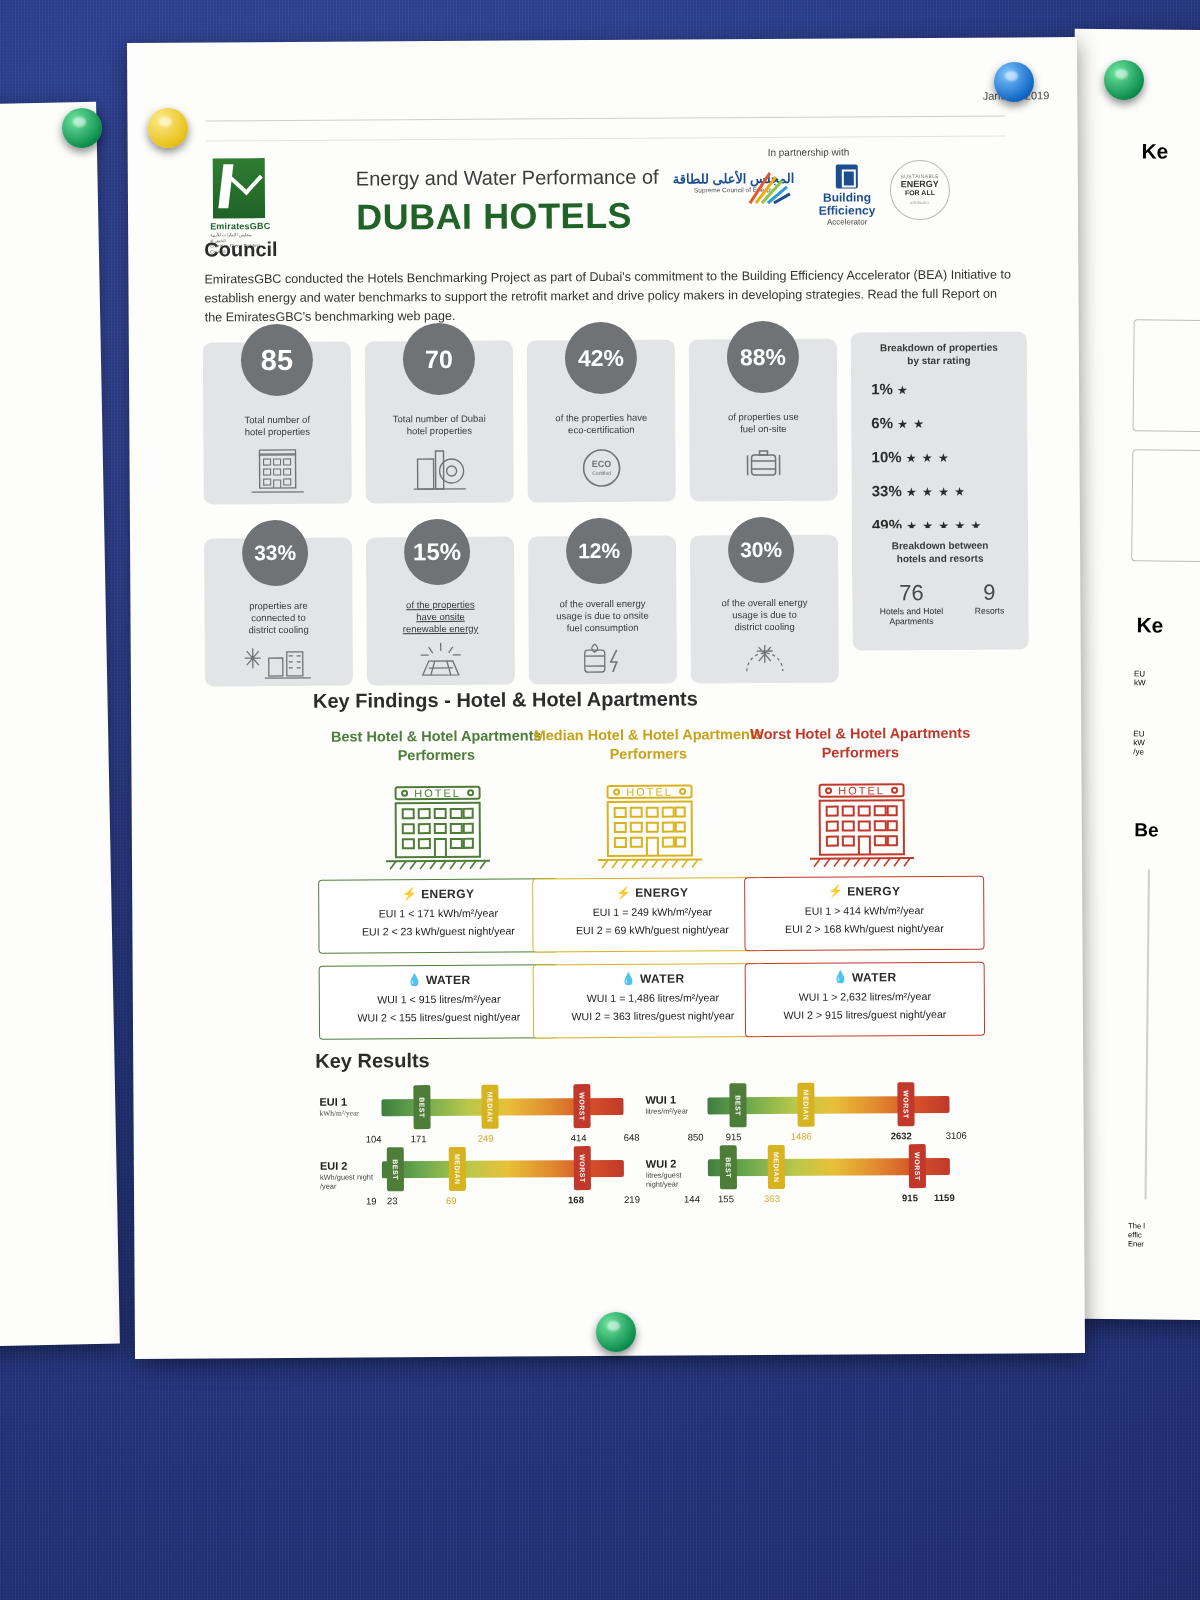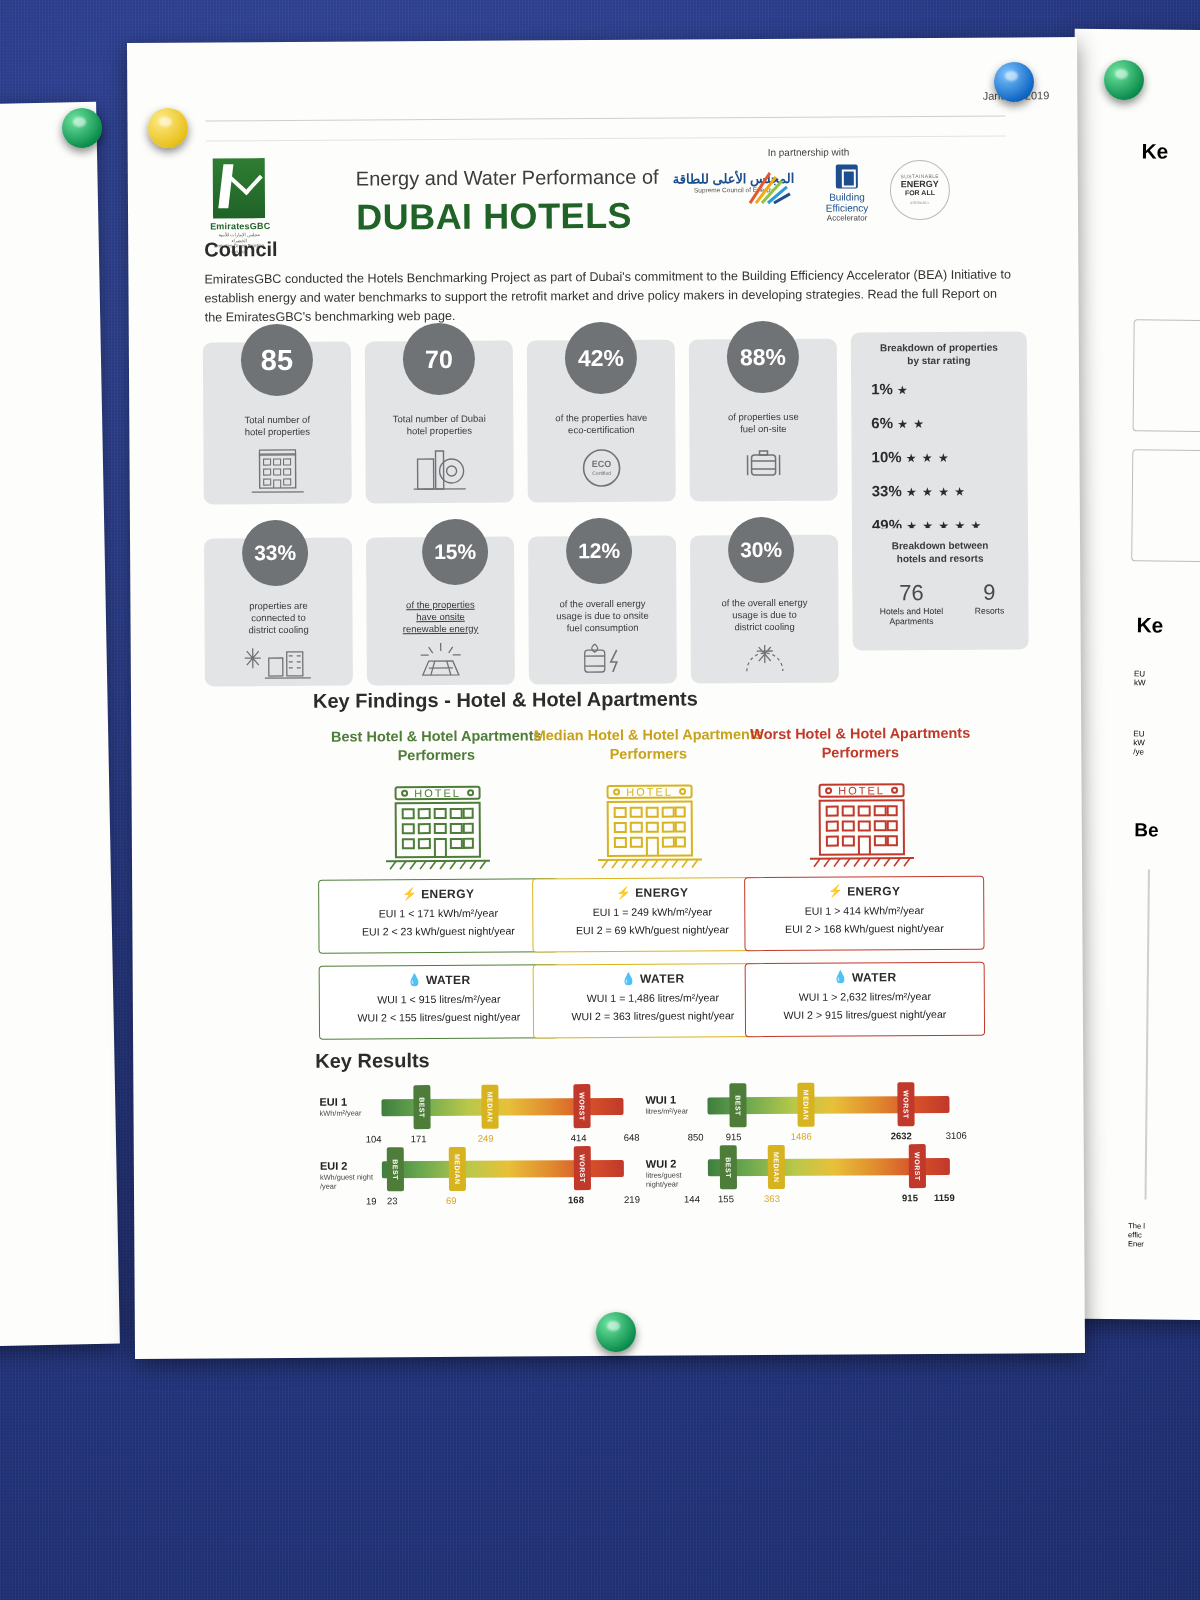--- a/index.html
+++ b/index.html
@@ -29,39 +29,39 @@
   .pin.green{background:radial-gradient(circle at 33% 30%, #6fe4a0, #0e8f4e 70%, #0a6b3b);}
   .pin.yellow{background:radial-gradient(circle at 33% 30%, #ffe98a, #e8c21c 70%, #b99608);}
   .pin.blue{background:radial-gradient(circle at 33% 30%, #7ec4ff, #1167c4 70%, #0b4a93);}
 
   
   .m{position:absolute;left:0;top:0;width:950px;height:1316px;color:#2b2b2b;}
   .date-top{position:absolute;right:28px;top:52px;font-size:11px;color:#444;}
   .rule{position:absolute;left:78px;top:78px;width:800px;height:1px;background:#cfcfcf;}
   .rule2{position:absolute;left:78px;top:98px;width:800px;height:1px;background:#e3e3e3;}
 
-  .logo{position:absolute;left:82px;top:116px;width:58px;text-align:center;}
+  .logo{position:absolute;left:82px;top:116px;width:58px;}
   .logo-mark{width:52px;height:60px;background:linear-gradient(180deg,#2f7d32,#1f6327);margin:0 auto;position:relative;}
   .logo-mark:before{content:"";position:absolute;left:8px;top:6px;width:10px;height:44px;background:#fff;transform:skewX(-7deg);}
   .logo-mark:after{content:"";position:absolute;right:7px;top:8px;width:20px;height:20px;border-left:4px solid #fff;border-bottom:4px solid #fff;transform:rotate(-47deg);}
   .logo-txt{font-size:9px;font-weight:bold;color:#1f6327;margin-top:3px;letter-spacing:.2px;}
   .logo-sub{font-size:4.6px;color:#5b5b5b;line-height:1.25;margin-top:1px;}
 
   .title-sm{position:absolute;left:228px;top:126px;font-size:20px;color:#3c3c3c;font-weight:400;}
   .title-lg{position:absolute;left:228px;top:155px;font-size:36px;font-weight:bold;color:#1f6327;letter-spacing:.5px;}
 
   .partner-label{position:absolute;left:640px;top:108px;font-size:10px;color:#444;}
   .p-soce{position:absolute;left:545px;top:132px;text-align:center;}
   .p-soce .ar{font-size:13px;color:#1d4f8f;font-weight:bold;}
   .p-soce .en{font-size:6.5px;color:#555;}
   .p-fan{position:absolute;left:618px;top:128px;width:46px;height:40px;}
   .bea{position:absolute;left:680px;top:126px;text-align:center;width:78px;}
   .bea .sq{width:22px;height:24px;background:#1d4f8f;margin:0 auto 3px;border-radius:2px;position:relative;}
   .bea .sq:after{content:"";position:absolute;left:6px;top:5px;width:10px;height:14px;border:2px solid #fff;}
-  .bea .t{font-size:10px;font-weight:normal;color:#1d4f8f;line-height:1.1;}
+  .bea .t{font-size:12px;font-weight:bold;color:#1d4f8f;line-height:1.1;}
   .bea .t2{font-size:8px;color:#444;}
   .se4a{position:absolute;left:762px;top:122px;width:58px;height:58px;border-radius:50%;border:1.5px solid #b9b9b9;text-align:center;}
   .se4a .l1{font-size:5px;color:#777;margin-top:12px;letter-spacing:.4px;}
   .se4a .l2{font-size:9px;color:#333;font-weight:bold;}
   .se4a .l3{font-size:7px;color:#333;font-weight:bold;}
   .se4a .l4{font-size:4px;color:#999;margin-top:4px;}
 
   .h2{position:absolute;font-size:20px;font-weight:bold;color:#2c2c2c;}
   .para{position:absolute;left:76px;top:228px;width:810px;font-size:12.6px;line-height:1.5;color:#333;}
 
@@ -306,21 +306,21 @@
           <path d="M12 6 v20 M4 16 h16 M6 9 l12 14 M18 9 L6 23"></path>
           <rect x="28" y="16" width="14" height="18"></rect>
               <rect x="46" y="10" width="16" height="24"></rect>
           <path d="M48 14 h4 M56 14 h4 M48 20 h4 M56 20 h4 M48 26 h4 M56 26 h4"></path>
           <path d="M24 36 h46"></path>
         </g>
       </svg>
     </div>
 
     <div class="card" style="left:162px;top:196px;width:148px;height:148px;">
-      <div class="circ" style="left:56px;top:-18px;width:66px;height:66px;font-size:21px;">15%</div>
+      <div class="circ" style="left:38px;top:-18px;width:66px;height:66px;font-size:24px;">15%</div>
       <div class="ctxt" style="left:10px;top:62px;width:128px;white-space:pre-line;text-decoration:underline;">of the properties
 have onsite
 renewable energy</div>
       <svg style="position:absolute;left:42px;top:104px;" width="64" height="40" viewBox="0 0 64 40">
         <g fill="none" stroke="#6f7376" stroke-width="1.3">
           <path d="M32 2 v8 M20 6 l4 6 M44 6 l-4 6 M12 14 h8 M52 14 h-8"></path>
           <path d="M14 34 l6 -14 h24 l6 14z"></path>
           <path d="M20 27 h24 M26 20 l-4 14 M38 20 l4 14"></path>
         </g>
       </svg>
@@ -509,21 +509,21 @@
       <span>WATER</span>
     </div>
     <div class="bl">WUI 1 &gt; 2,632 litres/m²/year</div>
     <div class="bl" style="margin-top:2px;">WUI 2 &gt; 915 litres/guest night/year</div>
   </div>
 
   <div class="h2 kr-title">Key Results</div>
 
   <div class="metric" style="left:186px;top:1054px;">
     <span>EUI 1</span>
-    <small style="white-space:pre-line;">kWh/m²/year</small>
+    <small style="white-space:pre-line;font-family:Liberation Serif, serif;">kWh/m²/year</small>
   </div>
   <div class="bar" style="left:248px;top:1058px;width:242px;"></div>
   <div class="tag best" style="left:280px;top:1044px;height:44px;">BEST</div>
   <div class="tag median" style="left:348px;top:1044px;height:44px;">MEDIAN</div>
   <div class="tag worst" style="left:440px;top:1044px;height:44px;">WORST</div>
   <div class="val" style="left:232px;top:1092px;">104</div>
   <div class="val" style="left:277px;top:1092px;">171</div>
   <div class="val med" style="left:344px;top:1092px;">249</div>
   <div class="val" style="left:437px;top:1092px;">414</div>
   <div class="val" style="left:490px;top:1092px;">648</div>

